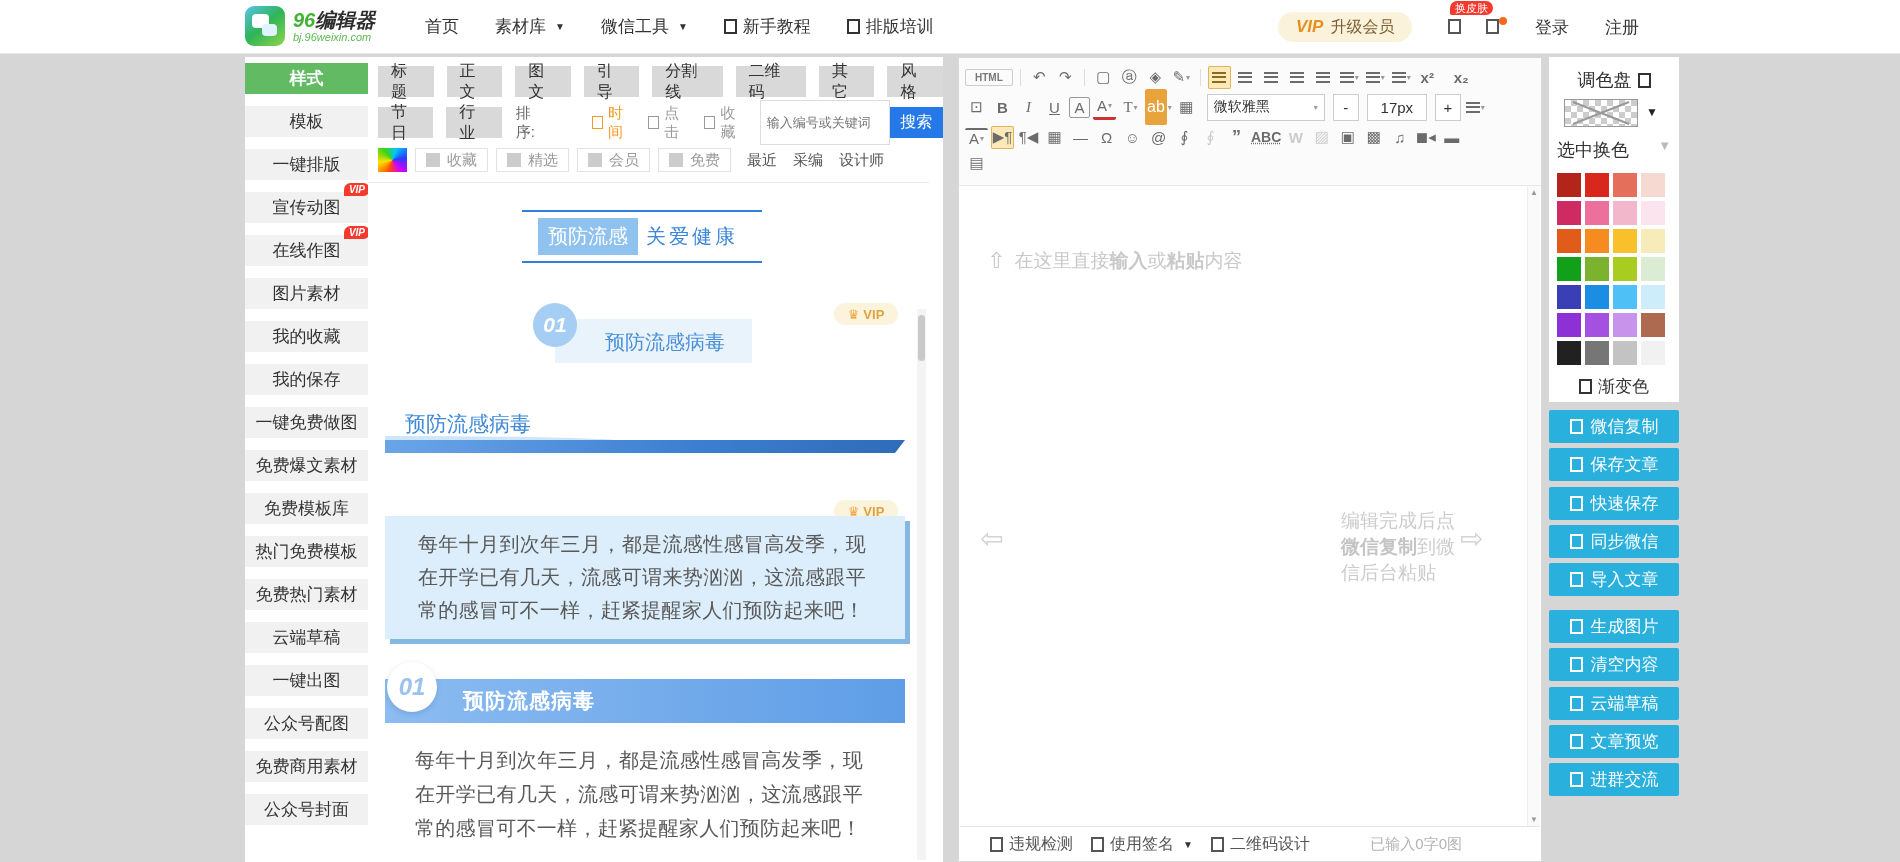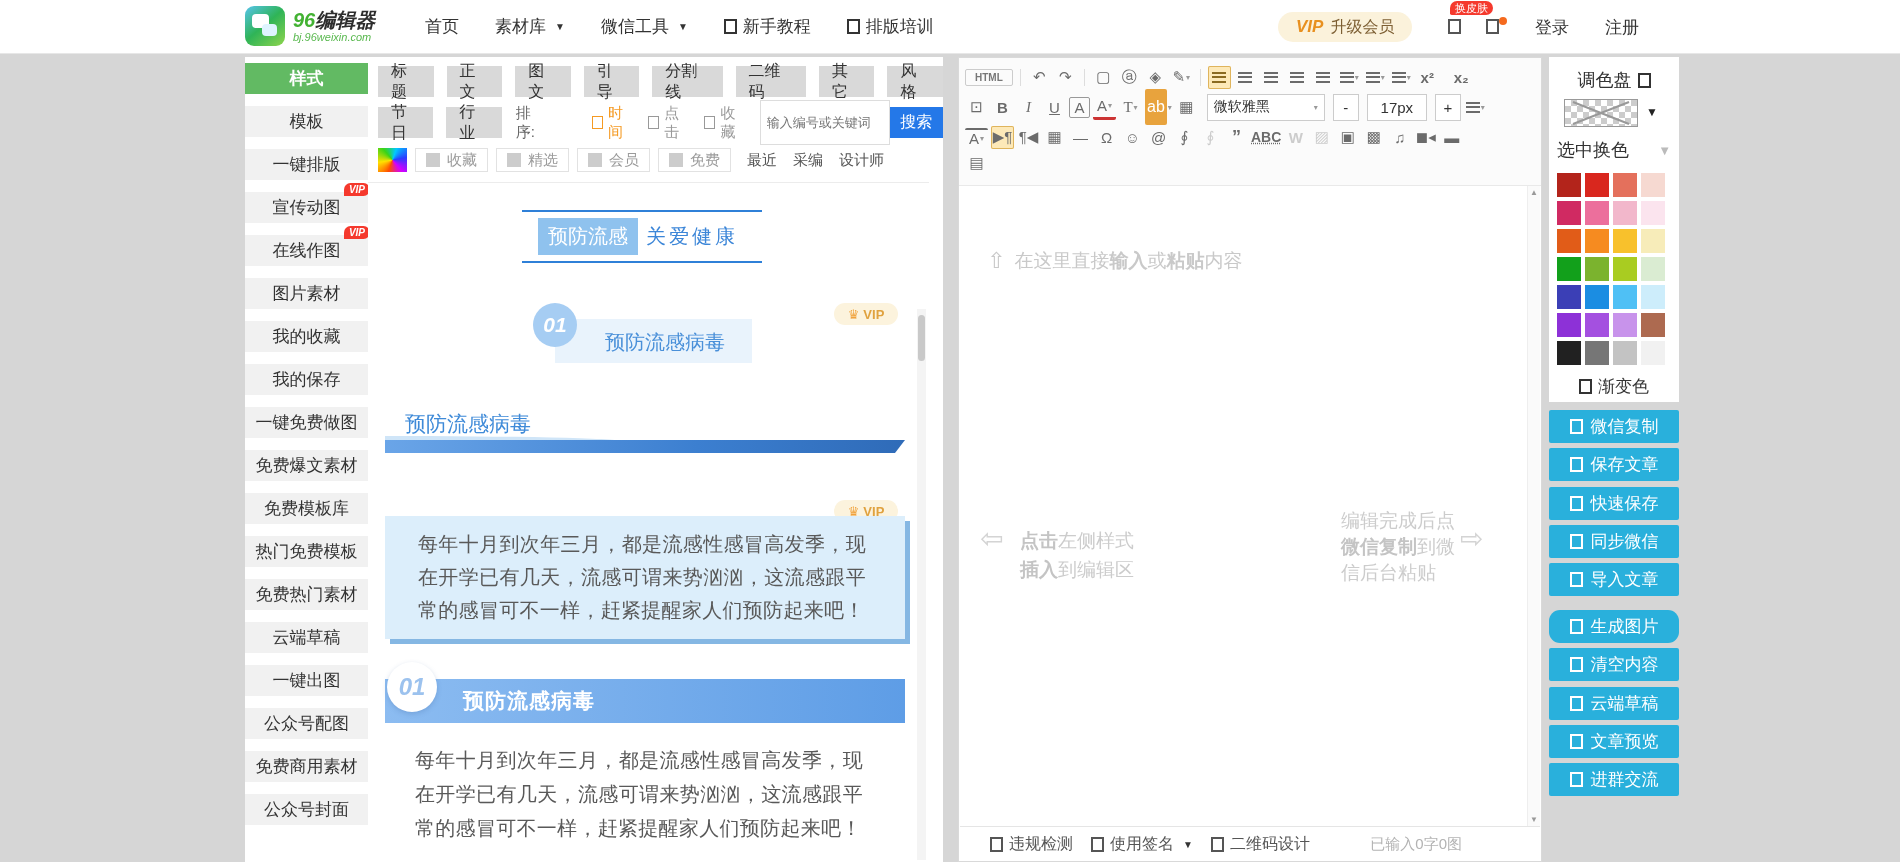--- a/index.html
+++ b/index.html
@@ -125,21 +125,21 @@
   .pal{position:absolute;left:0;top:0;width:130px;height:345px;background:#fff;}
   .pal-title{position:absolute;top:11px;width:100%;text-align:center;font-size:18px;color:#333;
              display:flex;justify-content:center;align-items:center;gap:6px;}
   .pal-swatch{position:absolute;left:15px;top:42px;width:72px;height:26px;border:1px solid #999;cursor:pointer;
       background:linear-gradient(45deg,#ccc 25%,transparent 25%,transparent 75%,#ccc 75%),
                  linear-gradient(45deg,#ccc 25%,#fff 25%,#fff 75%,#ccc 75%);
       background-size:12px 12px;background-position:0 0,6px 6px;}
   .pal-swatch svg{position:absolute;inset:0;}
   .pal-swcaret{position:absolute;left:97px;top:48px;font-size:12px;color:#222;cursor:pointer;}
   .pal-recolor{position:absolute;left:8px;top:81px;width:114px;display:flex;justify-content:space-between;
-               align-items:center;font-size:18px;color:#333;cursor:pointer;}
+               align-items:flex-start;font-size:18px;color:#333;cursor:pointer;}
   .pal-recolor .gcaret{color:#bbb;font-size:13px;}
   .pal-grid{position:absolute;left:8px;top:116px;display:grid;grid-template-columns:repeat(4,24px);gap:4px;}
   .pcell{width:24px;height:24px;cursor:pointer;}
   .pal-grad{position:absolute;top:318px;width:100%;display:flex;justify-content:center;align-items:center;gap:6px;
             font-size:17px;color:#333;cursor:pointer;}
   .act-btn{position:absolute;left:0;width:130px;height:33px;background:#29b0dc;border-radius:2px;color:#fff;
            font-size:17px;display:flex;align-items:center;justify-content:center;gap:8px;cursor:pointer;}
 </style>
 </head>
 <body>
@@ -440,24 +440,20 @@
         <span class="ti">▤</span>
       </div>
     </div>
 
     <div class="ed-content">
       <div class="ph">
         <span class="arrow">⇧</span>
         <span><span>在这里直接</span><b>输入</b><span>或</span><b>粘贴</b><span>内容</span></span>
       </div>
       <span class="hint-arrow" style="left:20px;top:336px;">⇦</span>
-      <div class="hint" style="left:60px;top:340px;">
-        <div><b>点击</b><span>左侧样式</span></div>
-        <div><b>插入</b><span>到编辑区</span></div>
-      </div>
       <div class="hint" style="left:381px;top:322px;line-height:26px;">
         <div><span>编辑完成后点</span></div>
         <div><b>微信复制</b><span>到微</span></div>
         <div><span>信后台粘贴</span></div>
       </div>
       <span class="hint-arrow" style="left:500px;top:336px;">⇨</span>
     </div>
 
     <div class="ed-scroll">
       <span>▲</span>
@@ -548,21 +544,21 @@
         <span>快速保存</span>
       </div>
     <div class="act-btn" style="top:468px;">
         <span class="tofu"></span>
         <span>同步微信</span>
       </div>
     <div class="act-btn" style="top:506px;">
         <span class="tofu"></span>
         <span>导入文章</span>
       </div>
-    <div class="act-btn" style="top:553px;border-radius:11px;">
+    <div class="act-btn" style="top:553px;">
         <span class="tofu"></span>
         <span>生成图片</span>
       </div>
     <div class="act-btn" style="top:591px;">
         <span class="tofu"></span>
         <span>清空内容</span>
       </div>
     <div class="act-btn" style="top:630px;">
         <span class="tofu"></span>
         <span>云端草稿</span>

